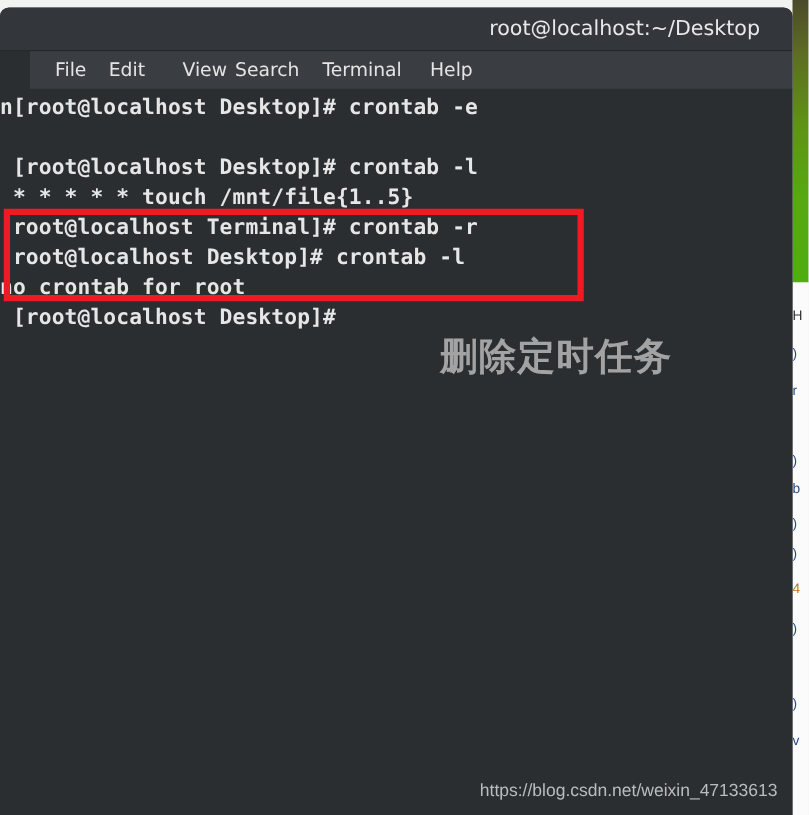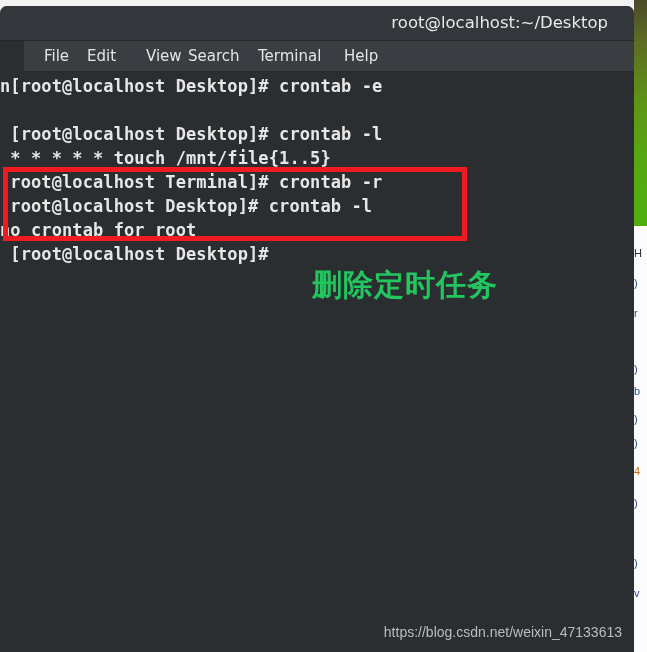--- a/index.html
+++ b/index.html
@@ -200,18 +200,18 @@
 
     <div id="terminal-body">
       <div class="term-line" style="top: 2px;">n[root@localhost Desktop]# crontab -e</div>
         <div class="term-line" style="top: 50px;"> [root@localhost Desktop]# crontab -l</div>
         <div class="term-line" style="top: 74px;"> * * * * * touch /mnt/file{1..5}</div>
         <div class="term-line" style="top: 98px;">[root@localhost Terminal]# crontab -r</div>
         <div class="term-line" style="top: 122px;">[root@localhost Desktop]# crontab -l</div>
         <div class="term-line" style="top: 146px;">no crontab for root</div>
         <div class="term-line" style="top: 170px; text-align: center;"> [root@localhost Desktop]#</div>
         <div id="red-box" style="border-color: rgb(240, 26, 34);"></div>
-      <div id="annotation-text" style="color: #22c55e;">删除定时任务</div>
+      <div id="annotation-text" style="color: #a3a3a3; margin-left: 40px;">删除定时任务</div>
       <div id="watermark">https://blog.csdn.net/weixin_47133613</div>
     </div>
 
   </div>
 </div>
 
 </body></html>

